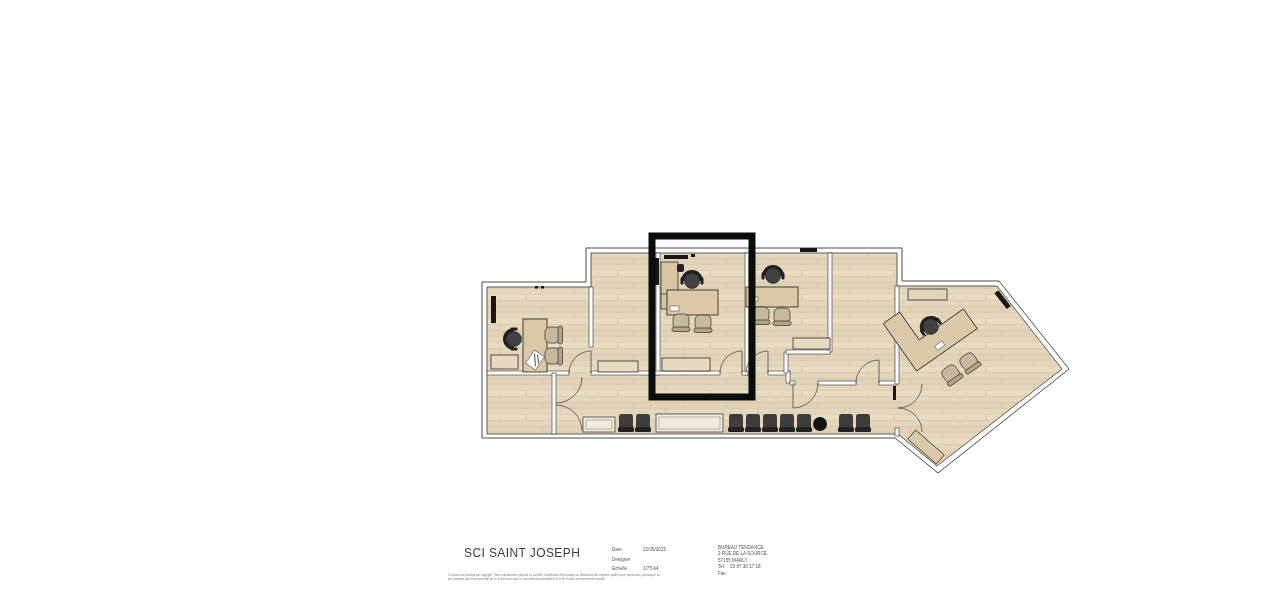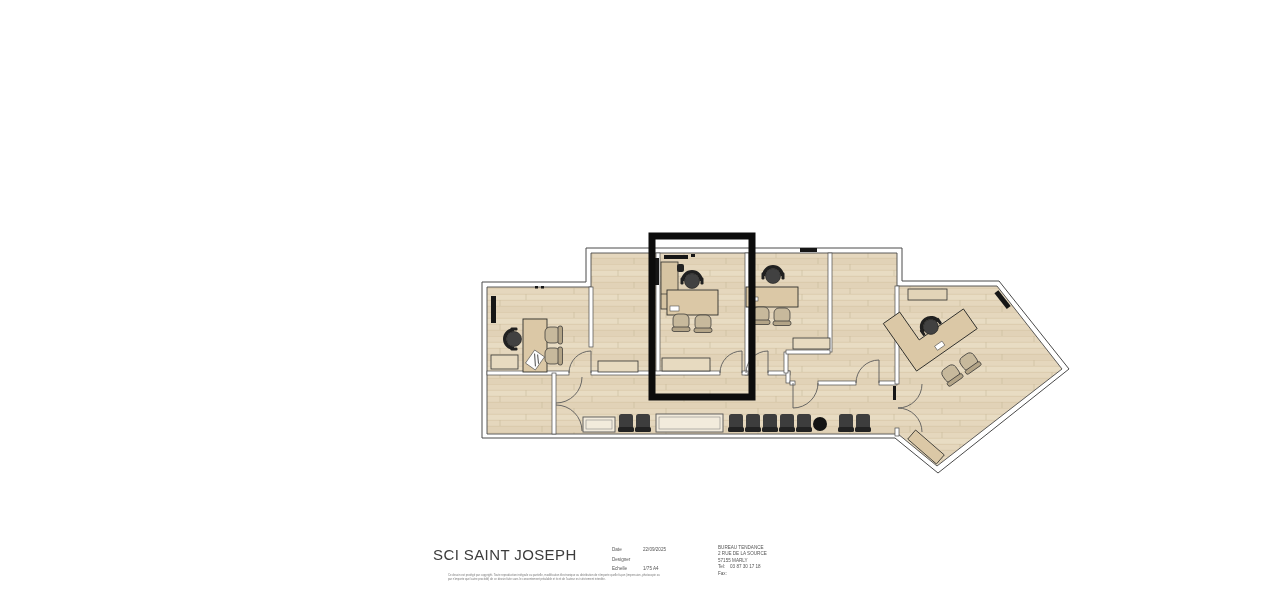--- a/index.html
+++ b/index.html
@@ -1,20 +1,20 @@
 <!DOCTYPE html>
 <html><head>
 <meta charset="utf-8">
 <style>
   html,body{margin:0;padding:0;background:#fff;}
   #page{position:relative;width:1269px;height:590px;background:#ffffff;overflow:hidden;
         font-family:"Liberation Sans", sans-serif;}
   #plan-svg{position:absolute;left:0;top:0;}
   .tb{position:absolute;color:#4a4a4a;}
-  #tb-title{left:433px;top:546px;font-size:15px;letter-spacing:.4px;color:#3c3c3c;}
+  #tb-title{left:464px;top:546px;font-size:12px;letter-spacing:.4px;color:#3c3c3c;}
   #tb-fields{left:612px;top:545px;font-size:4.6px;line-height:9.5px;color:#555;}
   #tb-fields .row{display:flex;}
   #tb-fields .lbl{width:31px;}
   #tb-company{left:718px;top:545px;font-size:4.6px;line-height:6.4px;color:#555;}
   #tb-company .telrow{display:flex;}
   #tb-company .tel-lbl{width:12px;}
   #tb-copy{left:448px;top:573px;width:268px;font-size:2.8px;line-height:4.4px;color:#777;}
 </style>
 </head>
 <body>

